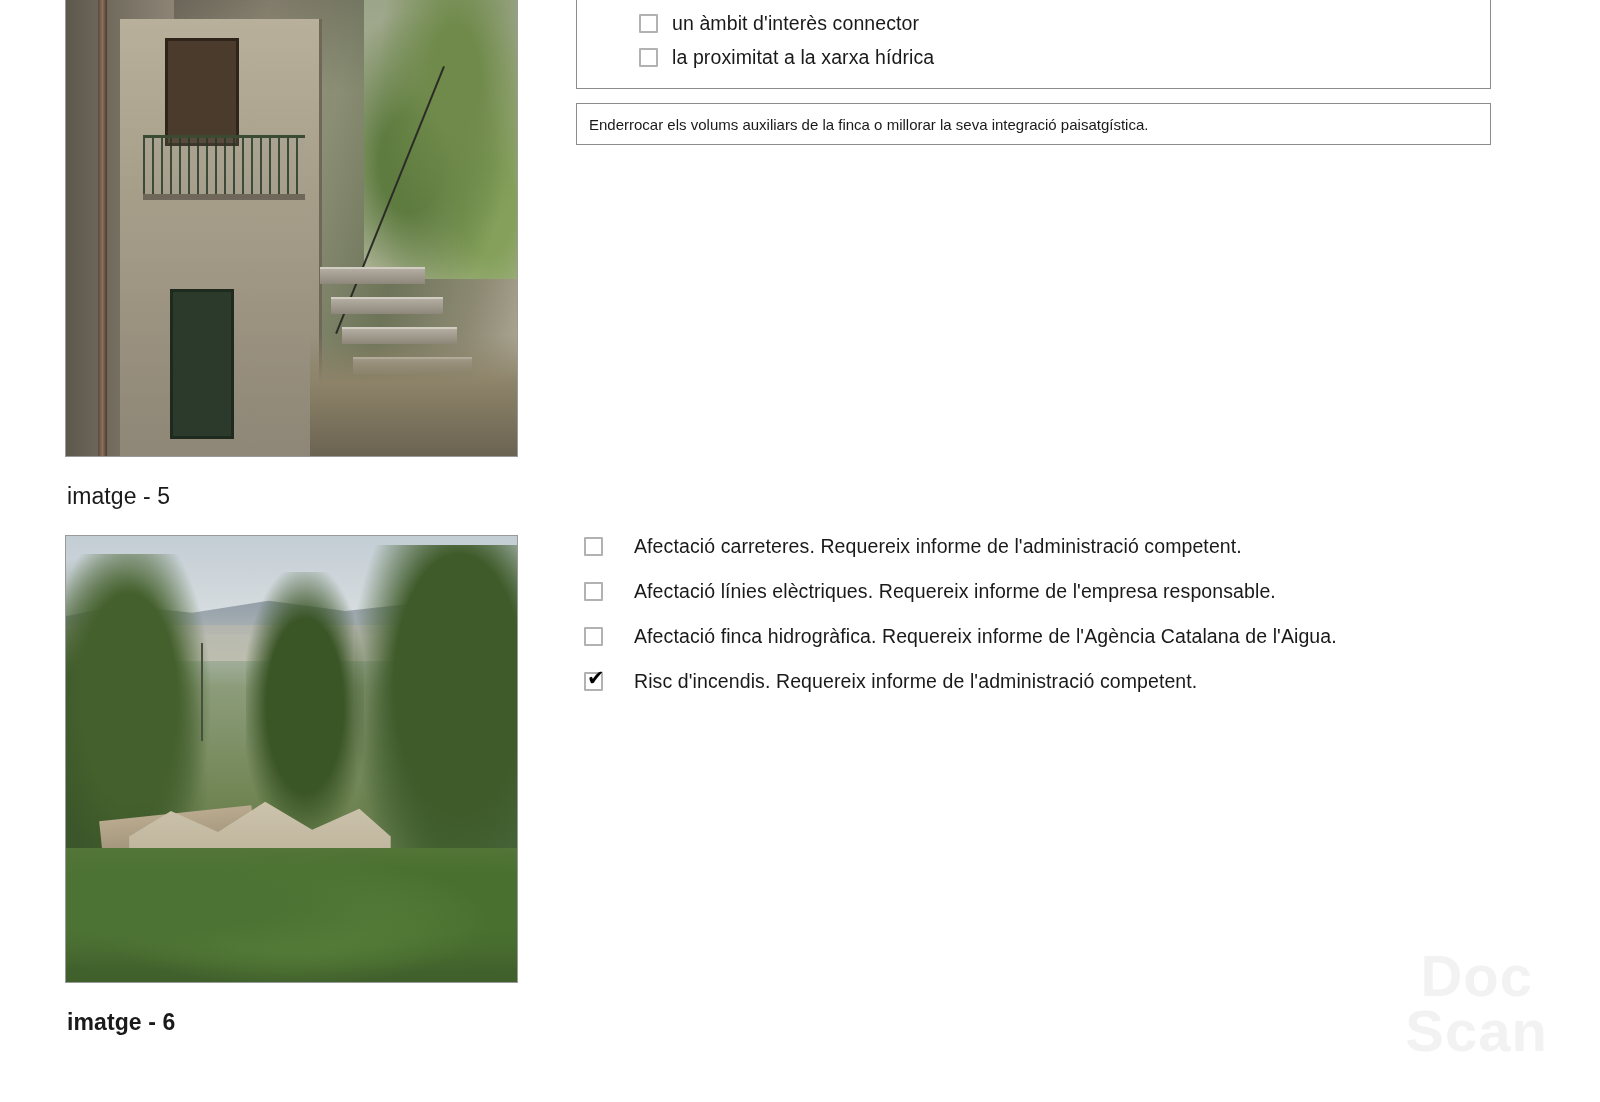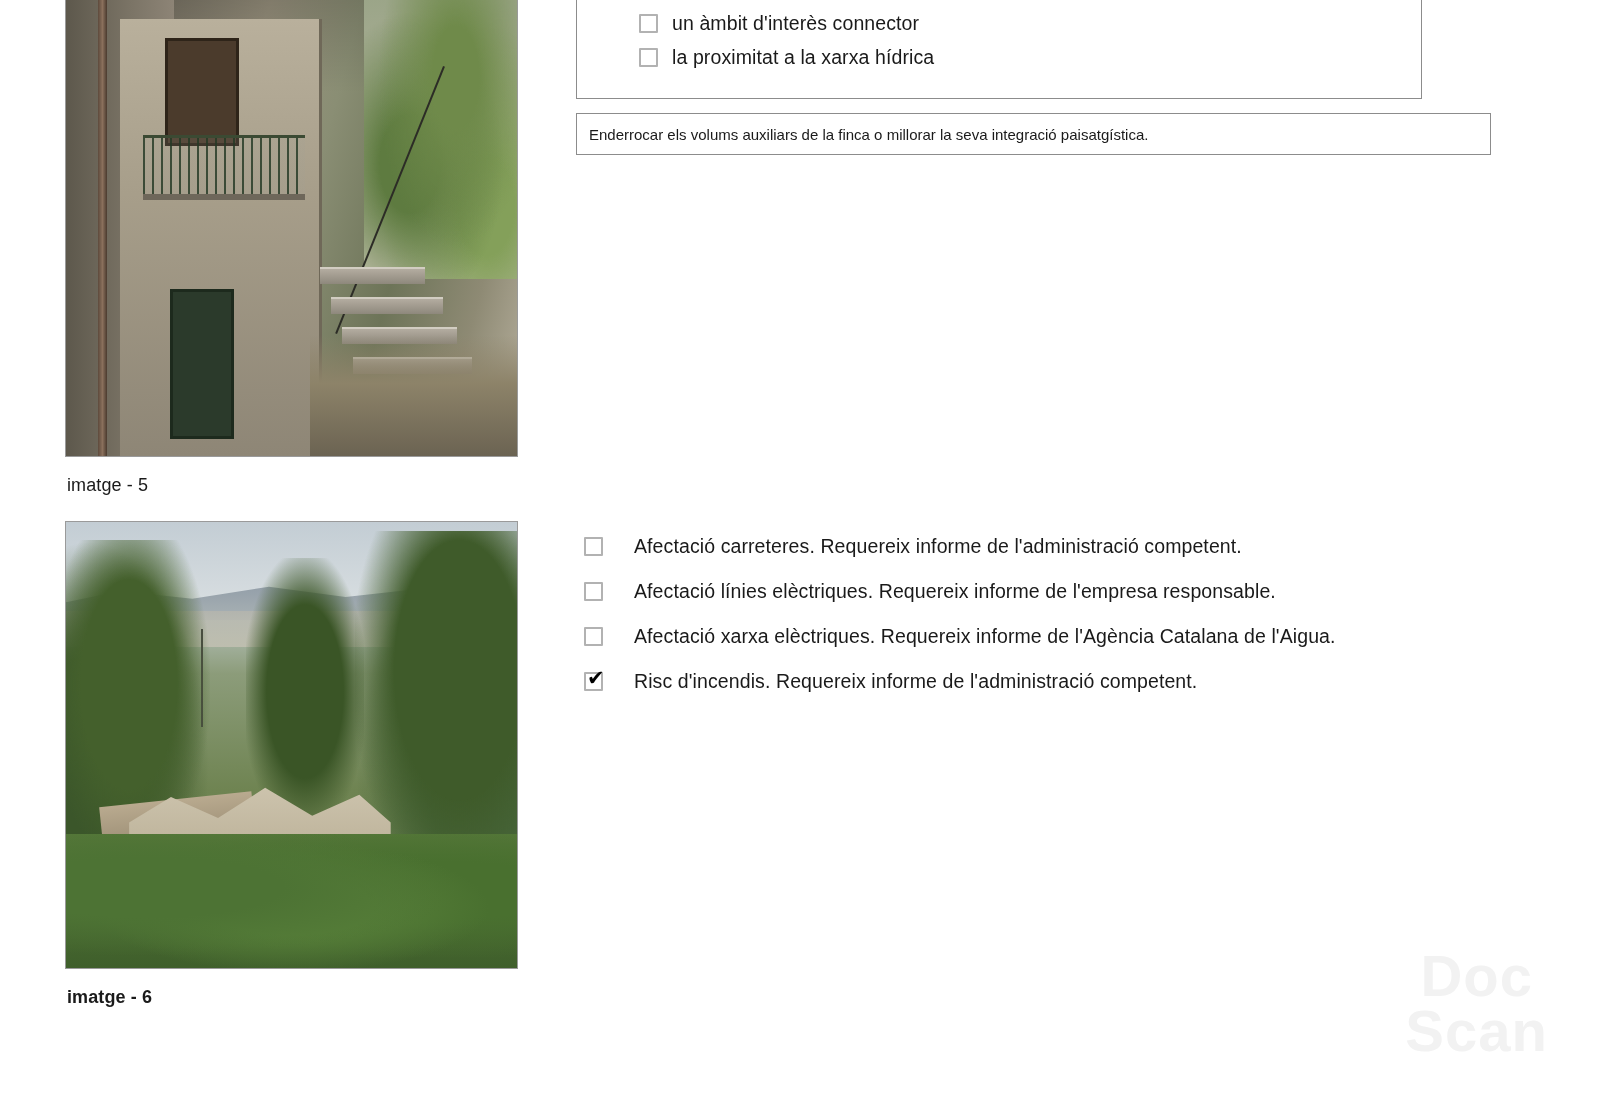--- a/index.html
+++ b/index.html
@@ -33,23 +33,23 @@
   }
   .photo {
     width: 453px;
     border: 1px solid #9a9a9a;
     box-sizing: border-box;
     display: block;
     overflow: hidden;
     position: relative;
   }
   .photo-caption {
-    font-size: 18px;
+    font-size: 23px;
     color: #1a1a1a;
-    margin-top: 18px;
+    margin-top: 26px;
     margin-left: 2px;
     letter-spacing: 0.1px;
   }
 
   
   #photo-5 {
     height: 467px;
     margin-top: -10px;
     background:
       linear-gradient(to bottom, rgba(0,0,0,0.18), rgba(0,0,0,0) 22%),
@@ -173,22 +173,22 @@
     top: 0;
     width: 915px;
   }
 
   .box {
     border: 1px solid #8c8c8c;
     box-sizing: border-box;
   }
   .box-top {
     border-top: none;
-    padding: 6px 0 24px 0;
-    width: 846px;
+    padding: 6px 0 14px 0;
+    width: 915px;
   }
   .check-row {
     display: flex;
     align-items: center;
     min-height: 34px;
     padding-left: 62px;
   }
   .cb {
     width: 19px;
     height: 19px;
@@ -345,21 +345,21 @@
       <div class="check-row">
         <span class="cb"></span>
         <span class="check-label">Afectació carreteres. Requereix informe de l'administració competent.</span>
       </div>
       <div class="check-row">
         <span class="cb"></span>
         <span class="check-label">Afectació línies elèctriques. Requereix informe de l'empresa responsable.</span>
       </div>
       <div class="check-row">
         <span class="cb"></span>
-        <span class="check-label">Afectació xarxa elèctriques. Requereix informe de l'Agència Catalana de l'Aigua.</span>
+        <span class="check-label">Afectació finca hidrogràfica. Requereix informe de l'Agència Catalana de l'Aigua.</span>
       </div>
       <div class="check-row">
         <span class="cb checked"></span>
         <span class="check-label">Risc d'incendis. Requereix informe de l'administració competent.</span>
       </div>
     </div>
   </div>
 
   <div class="watermark">
     <div>Doc</div>

